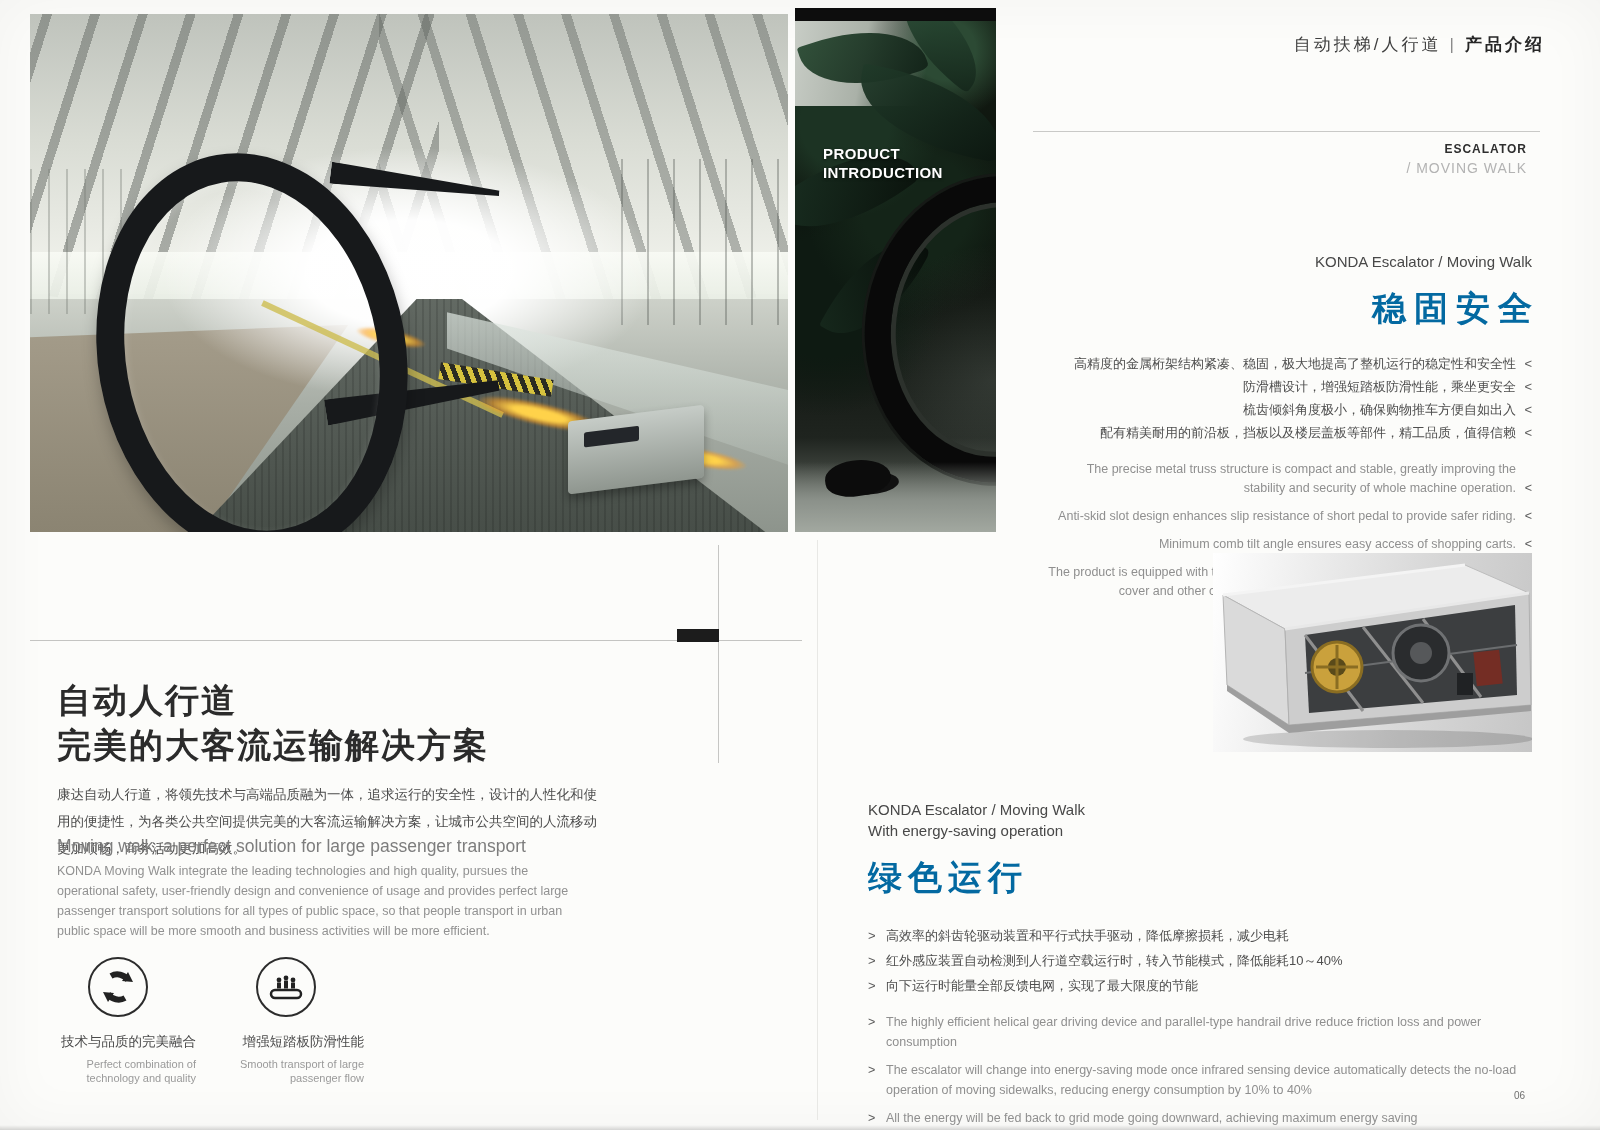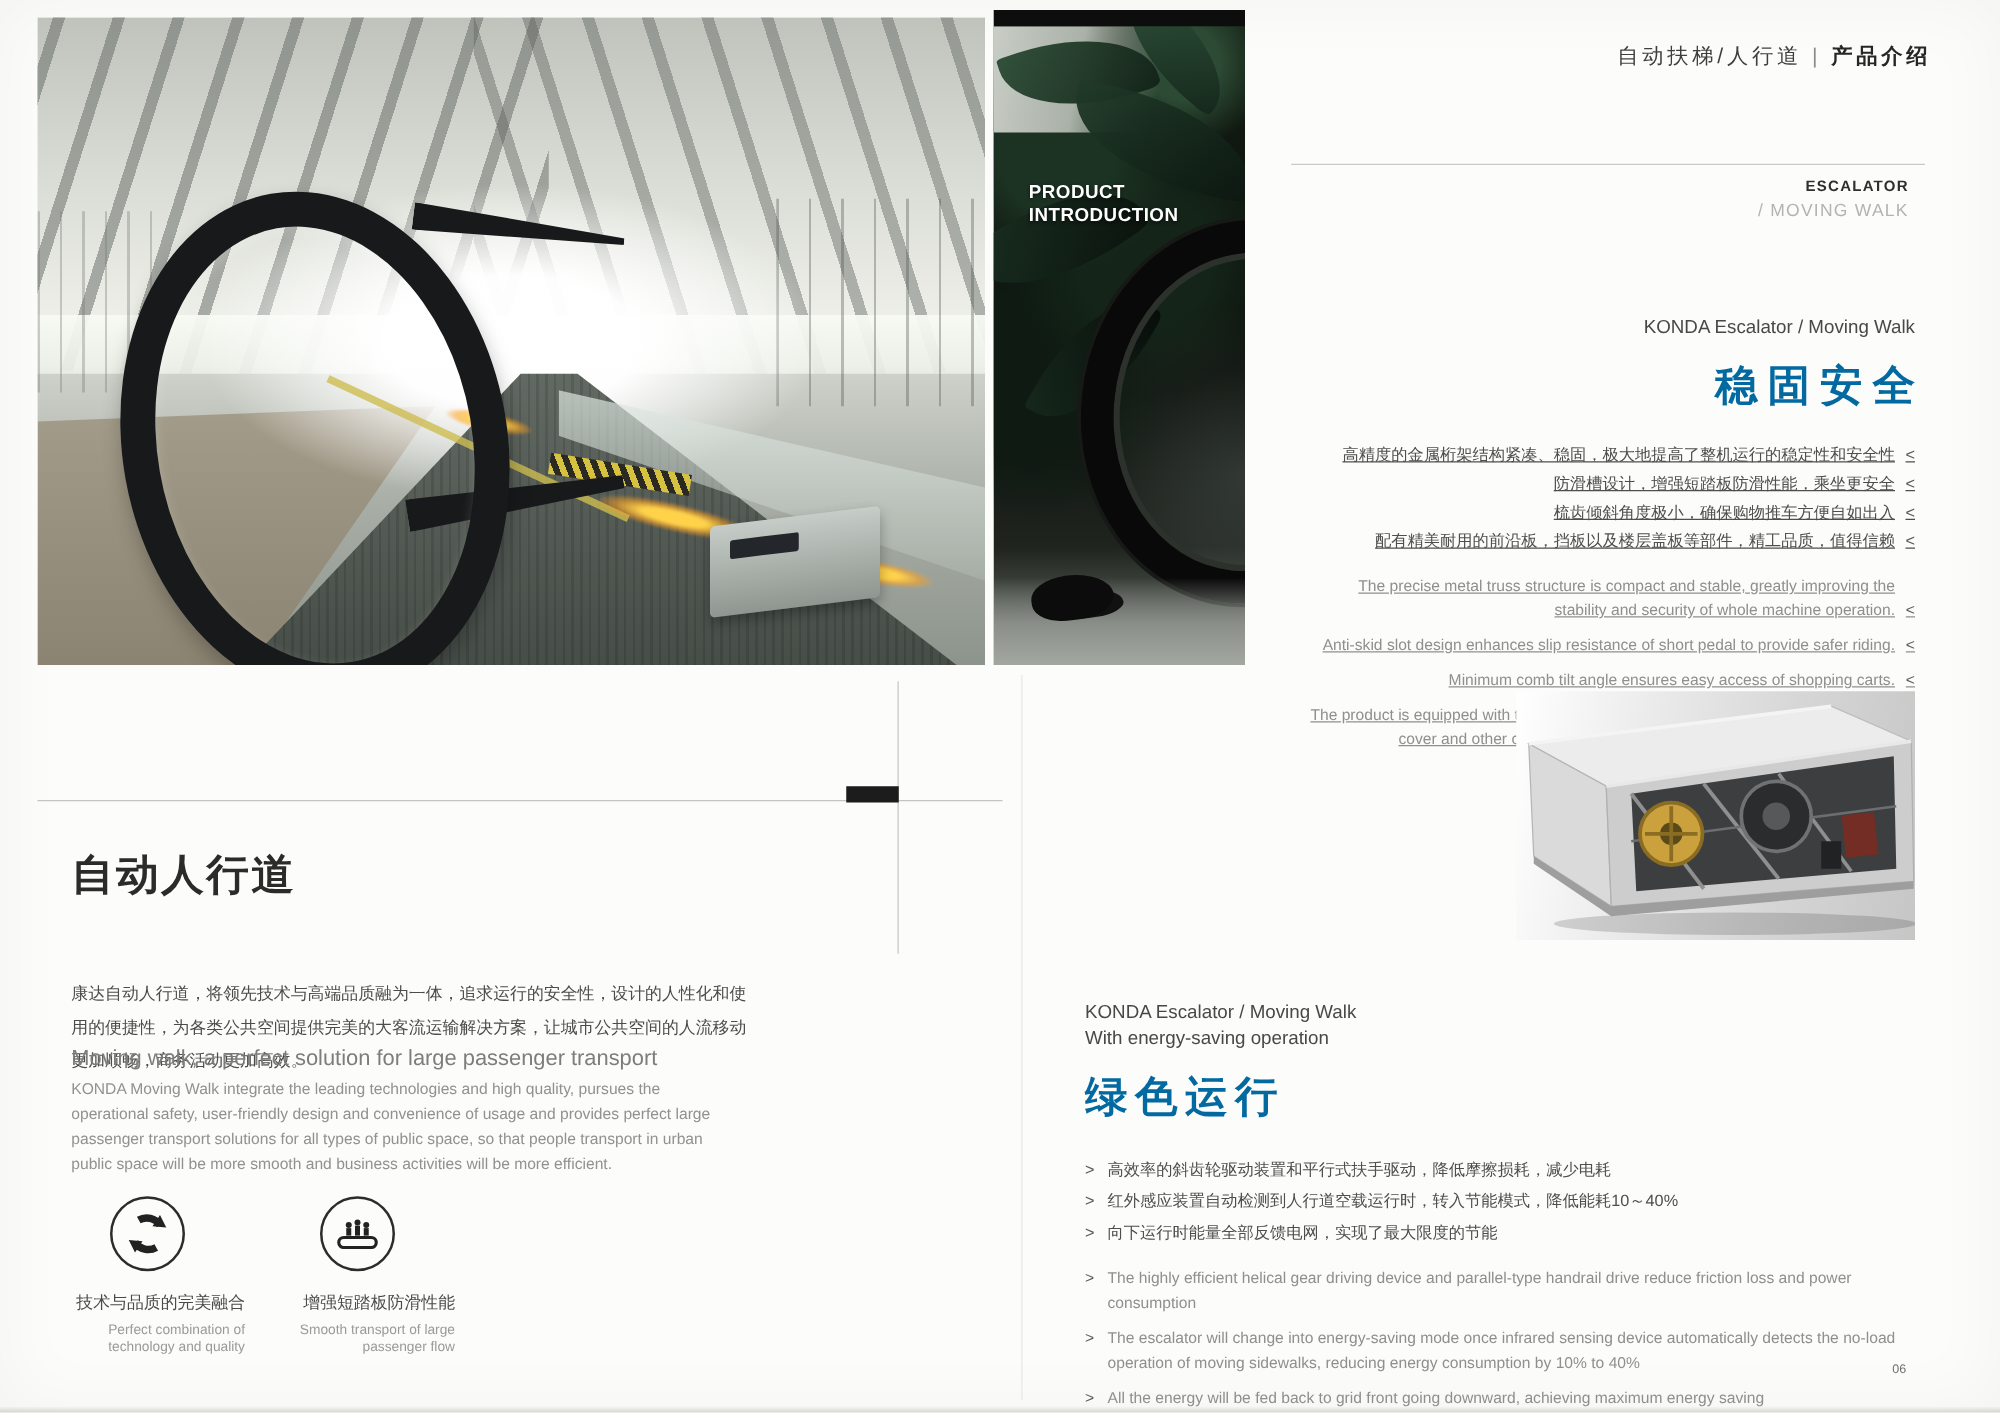--- a/index.html
+++ b/index.html
@@ -119,21 +119,21 @@
   .breadcrumb .bold{font-weight:bold;color:#262626;}
   .esc-label{position:absolute;right:73px;top:142px;text-align:right;}
   .esc-label .l1{font-size:12px;font-weight:bold;color:#2e2e2e;letter-spacing:1px;}
   .esc-label .l2{font-size:14px;color:#b3b3b3;letter-spacing:1px;margin-top:4px;}
 
   .stead{position:absolute;right:68px;top:251px;text-align:right;}
   .kicker{font-size:15px;line-height:21px;color:#484848;}
   .big-title{font-size:34px;font-weight:bold;color:#0369a1;letter-spacing:8px;margin-right:-8px;margin-top:14px;}
   .green .big-title{margin-right:0;letter-spacing:6px;}
   .st-cn{margin-top:20px;}
-  .st-row{display:flex;justify-content:flex-end;align-items:flex-end;text-decoration:underline;}
+  .st-row{display:flex;justify-content:flex-end;align-items:flex-end;}
   .st-cn .st-row{font-size:13px;line-height:23px;color:#4e4e4e;}
   .st-en{margin-top:16px;}
   .st-en .st-row{font-size:12.5px;line-height:19px;color:#8f8f8f;margin-bottom:9px;}
   .st-text{max-width:470px;text-align:right;}
   .mark{width:16px;text-align:right;color:#5a5a5a;flex:0 0 16px;}
 
   .photo-truss{position:absolute;left:1213px;top:553px;width:319px;height:199px;overflow:hidden;
     background:linear-gradient(100deg,#ffffff 0%,#ededed 28%,#d6d6d6 65%,#c6c6c6 100%);}
 
   .green{position:absolute;left:868px;top:799px;}
@@ -193,20 +193,21 @@
   </div>
 
   <div class="rule-h-left"></div>
   <div class="rule-v-left"></div>
   <div class="black-tab"></div>
   <div class="fold-line"></div>
   <div class="rule-h-right"></div>
 
   <div class="headline">
     <div>自动人行道</div>
+    <div>完美的大客流运输解决方案</div>
   </div>
   <div class="cn-para">康达自动人行道，将领先技术与高端品质融为一体，追求运行的安全性，设计的人性化和使用的便捷性，为各类公共空间提供完美的大客流运输解决方案，让城市公共空间的人流移动更加顺畅，商务活动更加高效。</div>
   <div class="en-subhead">Moving walk, a perfect solution for large passenger transport</div>
   <div class="en-para">KONDA Moving Walk integrate the leading technologies and high quality, pursues the operational safety, user-friendly design and convenience of usage and provides perfect large passenger transport solutions for all types of public space, so that people transport in urban public space will be more smooth and business activities will be more efficient.</div>
 
   <div class="features">
     <div class="feature">
       <div class="feature-circle">
         <svg width="38" height="38" viewBox="0 0 38 38">
           <path d="M12 8 A 13 13 0 0 1 29 12" fill="none" stroke="#222" stroke-width="6"></path>
@@ -335,20 +336,20 @@
       <div class="gr-row">
           <span class="gr-mark">&gt;</span>
           <span class="gr-text">The highly efficient helical gear driving device and parallel-type handrail drive reduce friction loss and power consumption</span>
         </div>
       <div class="gr-row">
           <span class="gr-mark">&gt;</span>
           <span class="gr-text">The escalator will change into energy-saving mode once infrared sensing device automatically detects the no-load operation of moving sidewalks, reducing energy consumption by 10% to 40%</span>
         </div>
       <div class="gr-row">
           <span class="gr-mark">&gt;</span>
-          <span class="gr-text">All the energy will be fed back to grid front going downward, achieving maximum energy saving</span>
+          <span class="gr-text">All the energy will be fed back to grid mode going downward, achieving maximum energy saving</span>
         </div>
     </div>
   </div>
 
   <div class="page-num">06</div>
 
 </div>
 
 </body></html>

